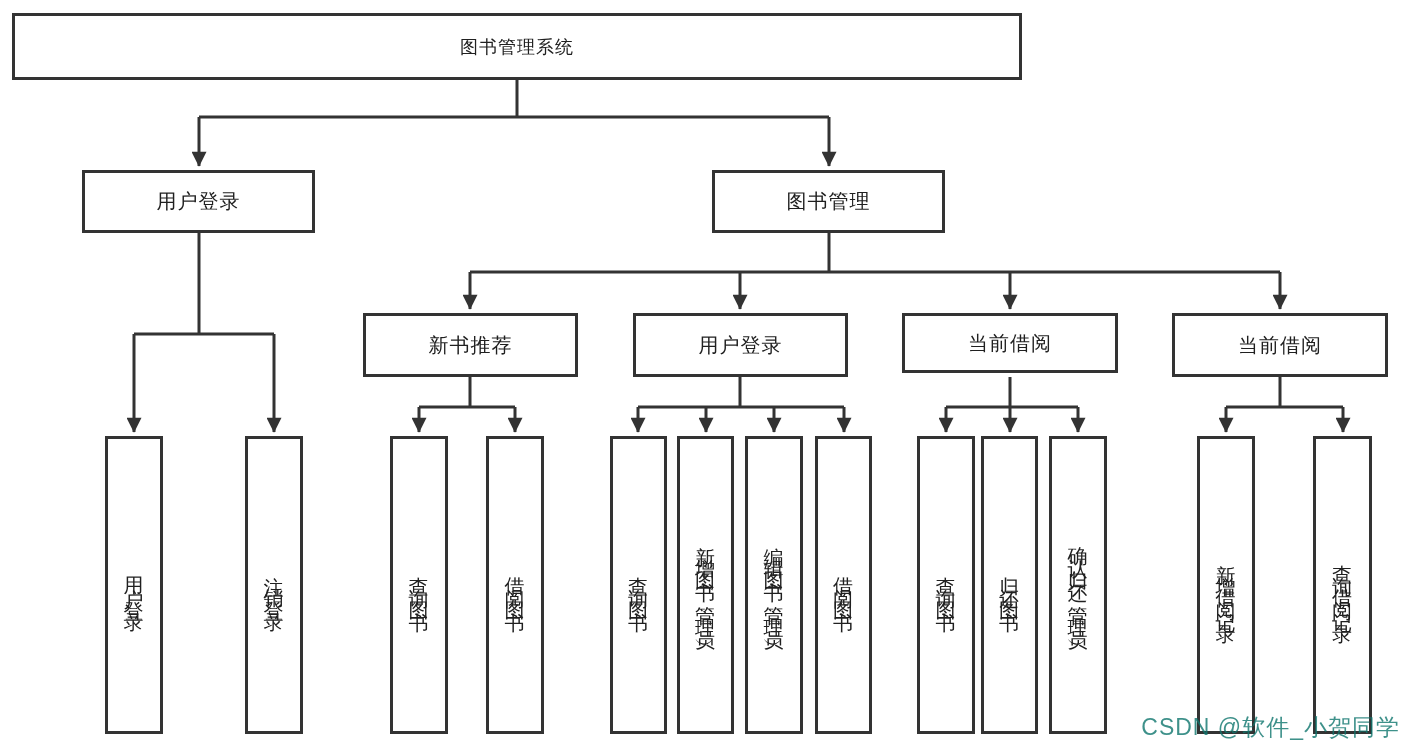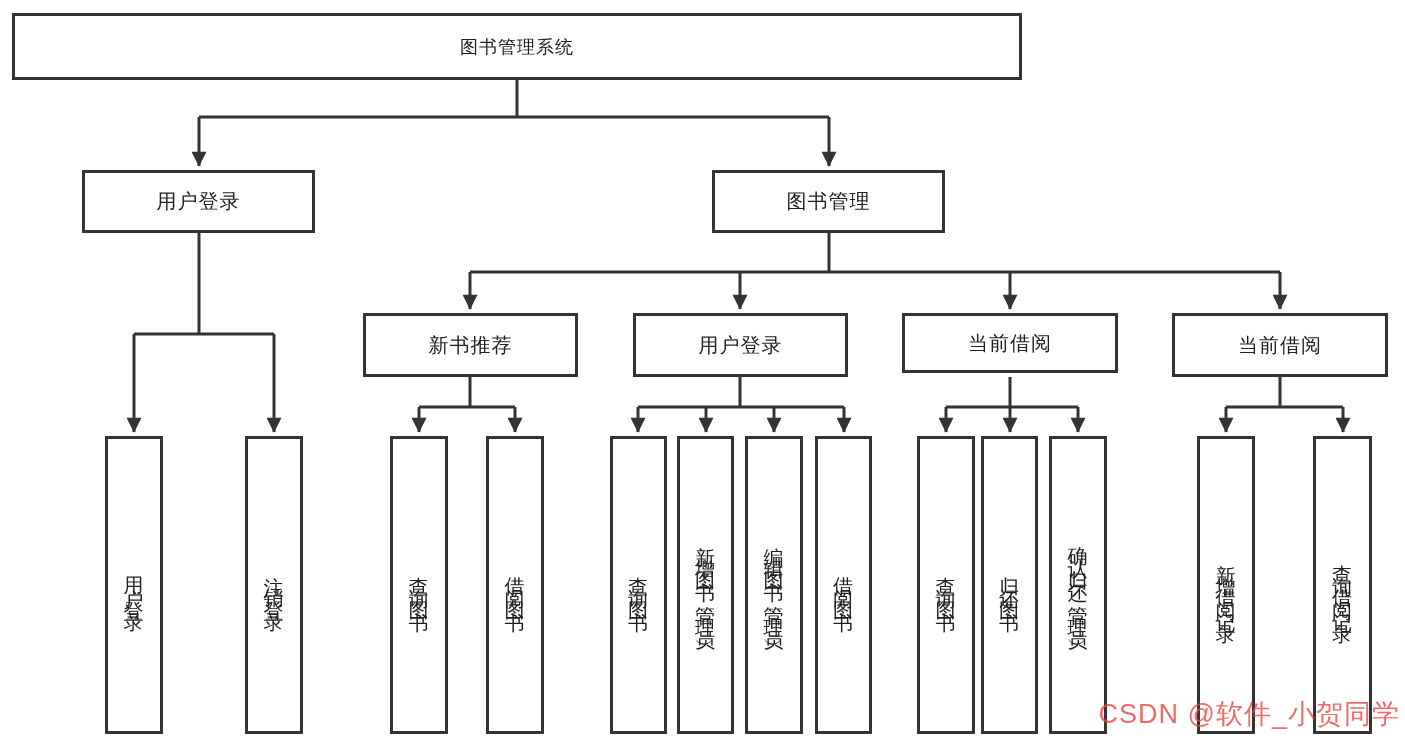--- a/index.html
+++ b/index.html
@@ -35,25 +35,25 @@
   .box-root .label { font-size: 18px; }
   .box-v .label {
     writing-mode: vertical-rl;
     text-orientation: mixed;
     font-size: 20px;
     letter-spacing: 12px;
     line-height: 1;
   }
   .watermark {
     position: absolute;
-    top: 696px;
+    top: 712px;
     right: 5px;
-    font-size: 27px;
+    font-size: 23px;
     letter-spacing: 1px;
-    color: #ef4444;
+    color: #0f766e;
     opacity: 0.8;
     white-space: nowrap;
     z-index: 5;
   }
 </style>
 </head>
 <body>
 
 <div class="canvas">
 

